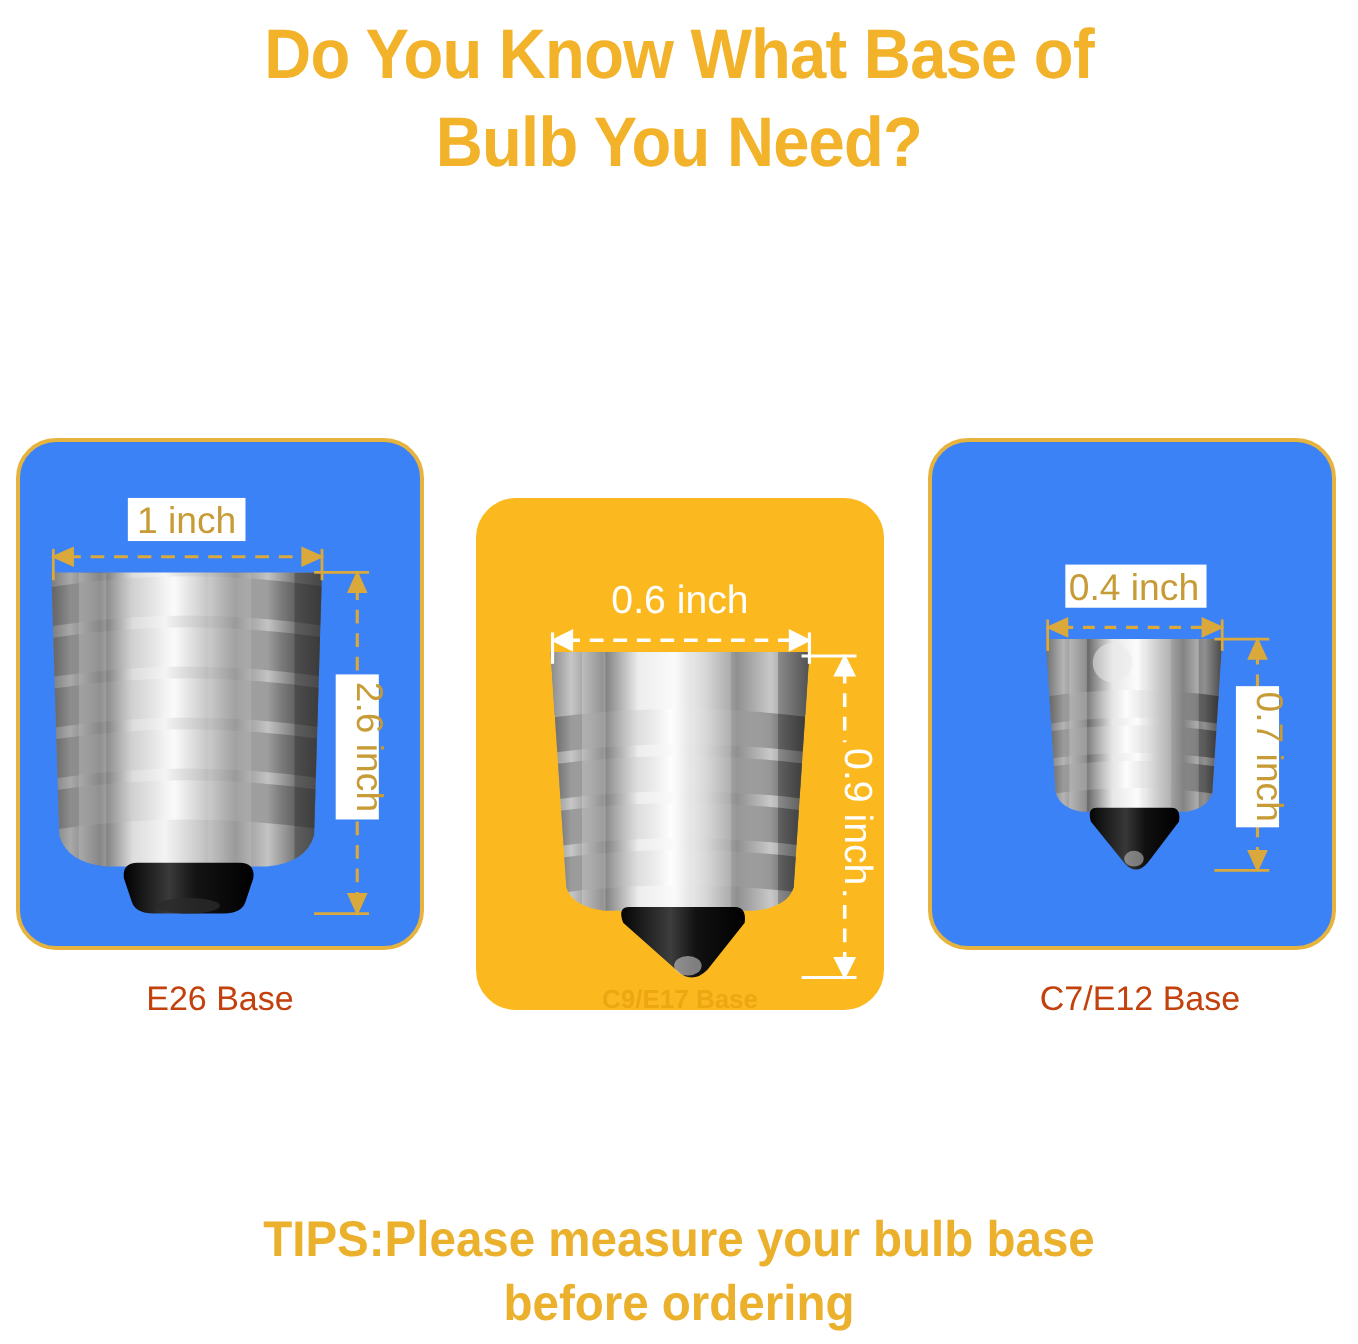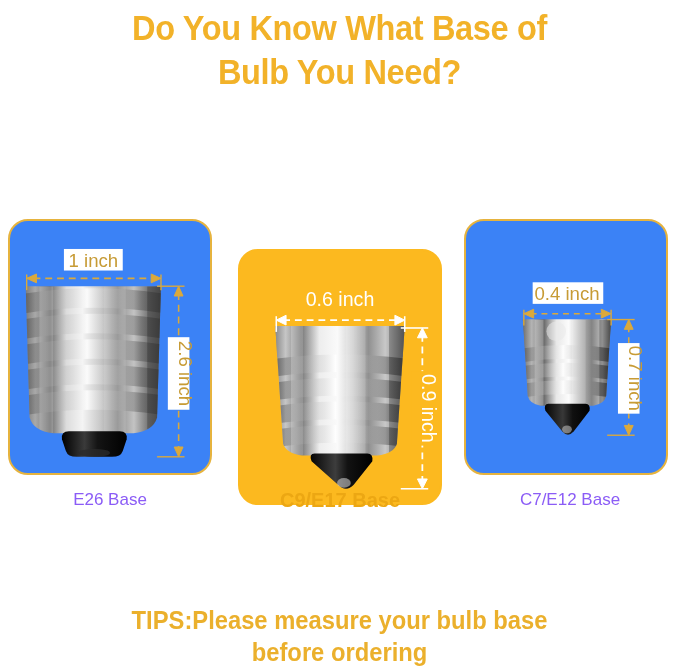--- a/index.html
+++ b/index.html
@@ -69,24 +69,24 @@
   .panel svg{display:block;width:100%;height:100%;}
 
   
   .caption{
     position:absolute;
     top:489px;
     width:204px;
     text-align:center;
     font-size:17px;
     line-height:22px;
-    color:#8b5cf6;
+    color:#c2410c;
   }
   #caption-left{left:8px;}
-  #caption-mid{left:238px;color:#ECA713;font-weight:700;font-size:20px;}
+  #caption-mid{left:238px;color:#ECA713;font-weight:700;font-size:13px;}
   #caption-right{left:468px;}
 
   
   .tips{
     position:absolute;left:0;top:604px;width:679px;
     text-align:center;
     color:#EBB02C;
     font-weight:700;
     font-size:25px;
     line-height:32px;

